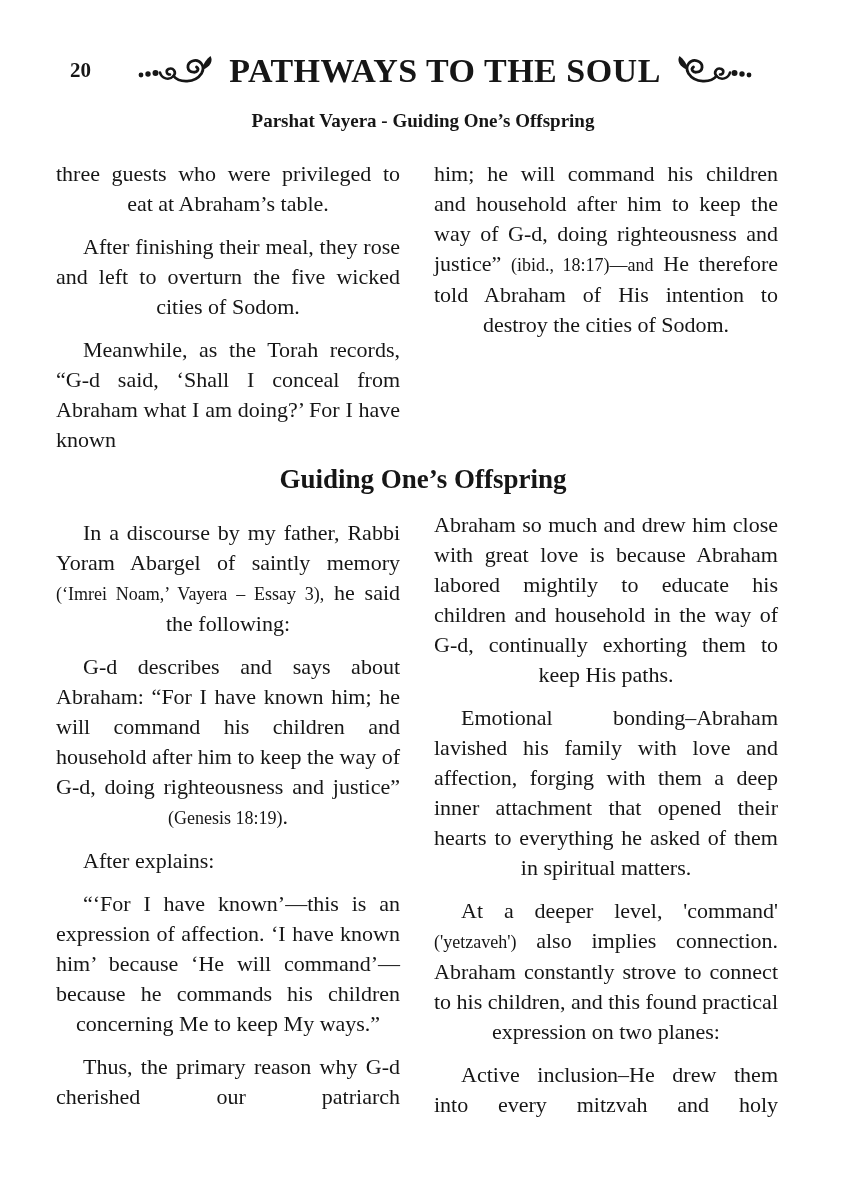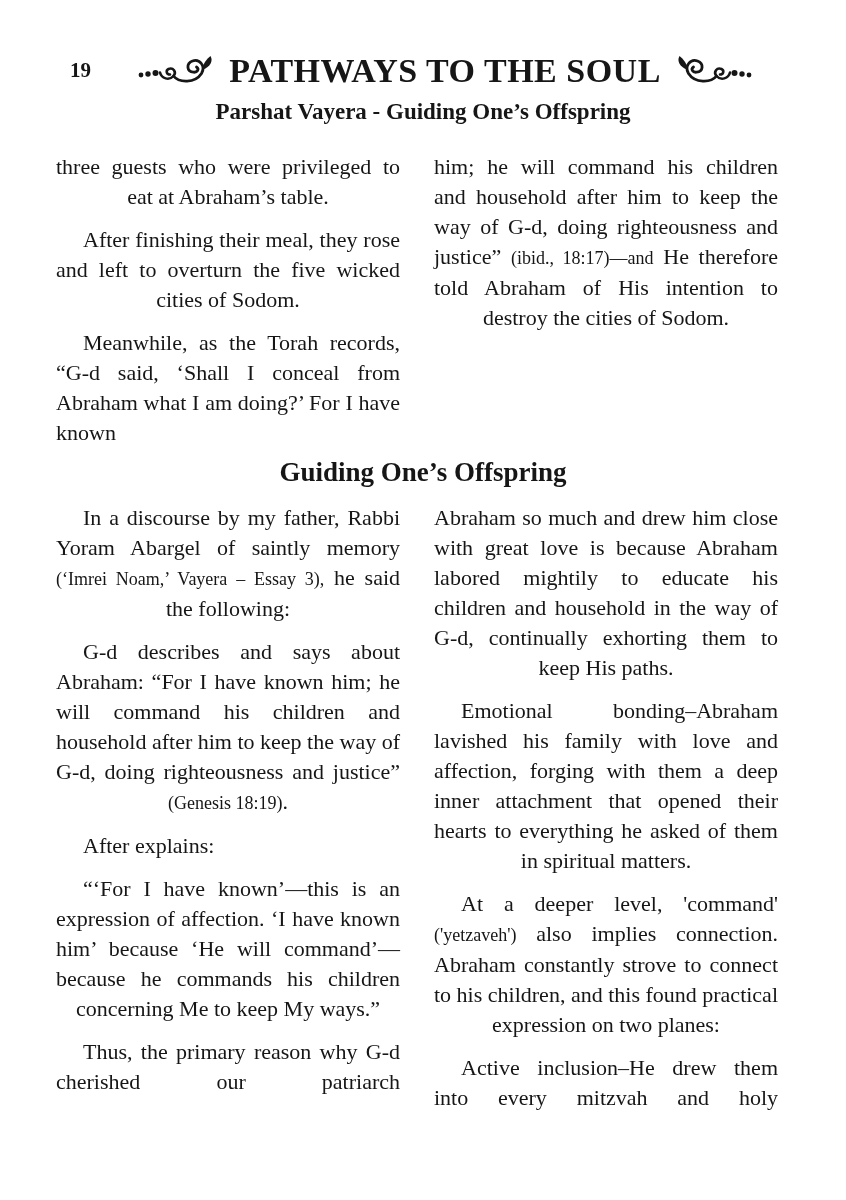--- a/index.html
+++ b/index.html
@@ -48,32 +48,32 @@
   .flourish {
     display: inline-block;
     width: 84px;
     height: 30px;
   }
   .flourish svg { display: block; }
   .flourish.mirror svg { transform: scaleX(-1); }
   .subtitle {
     text-align: center;
     font-weight: bold;
-    font-size: 23px;
-    margin-top: 7px;
+    font-size: 19px;
+    margin-top: 18px;
     transform: translateX(0px);
   }
   .columns {
     display: flex;
     gap: 34px;
     padding: 0 68px 0 56px;
     box-sizing: border-box;
   }
   .columns.top { margin-top: 27px; }
-  .columns.bottom { margin-top: 4px; }
+  .columns.bottom { margin-top: 4px; align-items: center; }
   .col { flex: 1; min-width: 0; }
   p.para {
     margin: 0 0 13px 0;
     font-size: 22px;
     line-height: 30px;
     text-align: justify;
     text-justify: inter-word;
   }
   p.para:last-child { margin-bottom: 0; }
   p.para.indent { text-indent: 27px; }
@@ -89,21 +89,21 @@
     line-height: 32px;
   }
 </style>
 </head>
 <body>
 
 <div class="page">
 
   <header class="header">
     <div class="header-row">
-      <span class="page-number">19</span>
+      <span class="page-number">20</span>
 
       <span class="flourish">
         <svg viewBox="0 0 84 30" width="84" height="30" fill="none" stroke="#161616" stroke-linecap="round">
           <circle cx="4" cy="20" r="2.4" fill="#161616" stroke="none"></circle>
           <circle cx="11" cy="19" r="2.7" fill="#161616" stroke="none"></circle>
           <circle cx="18.5" cy="18" r="3.0" fill="#161616" stroke="none"></circle>
           <path d="M23,17.5 C24.5,23.5 32,26 36.5,21 C40,17 36,12 31.5,14 C28.5,15.5 29.5,19.5 33,19.5" stroke-width="2.6"></path>
           <path d="M36.5,21 C42,28 58,28.5 64.5,18.5 C69,11 62.5,3.5 55.5,6 C49,8.5 49.5,16.5 56.5,17.2 C60.5,17.6 62.5,14 59.5,12" stroke-width="2.8"></path>
           <path d="M66,14.5 C73,12 76.5,6 73.5,1 C69.5,4 66.5,8.5 65,13.5 Z" fill="#161616" stroke="none"></path>
         </svg>

